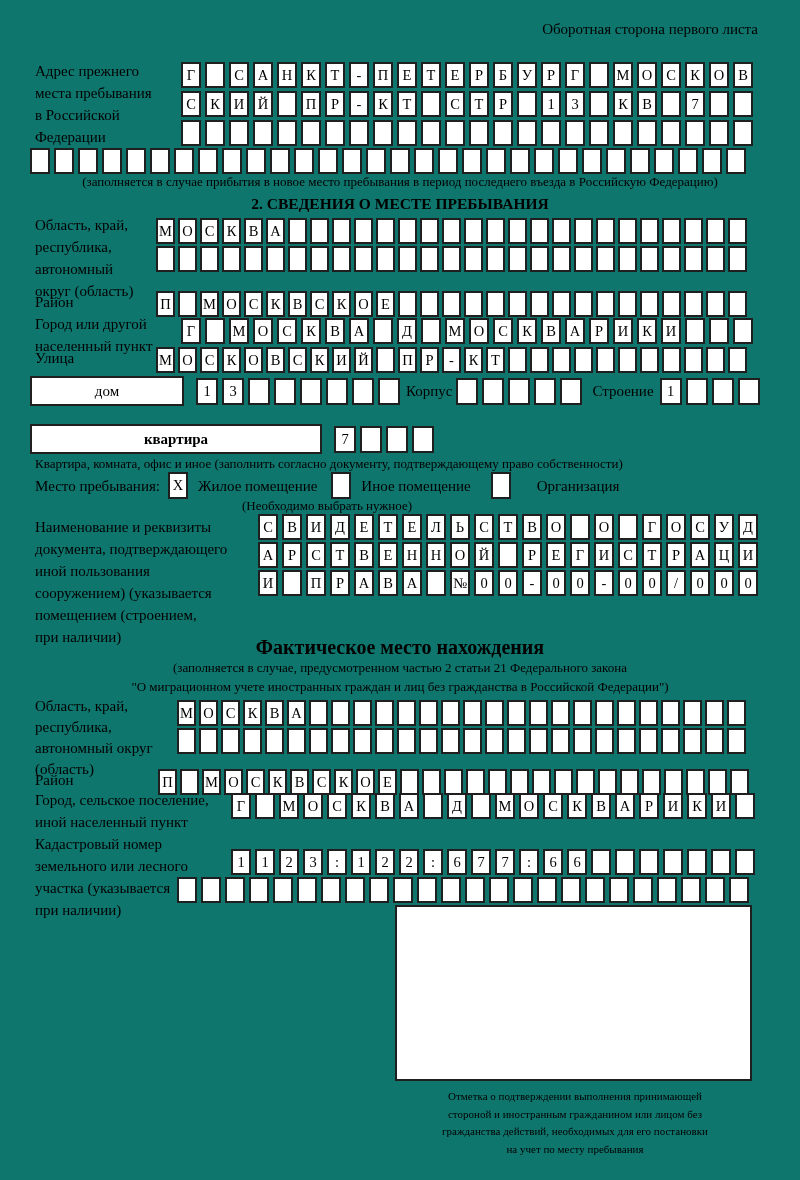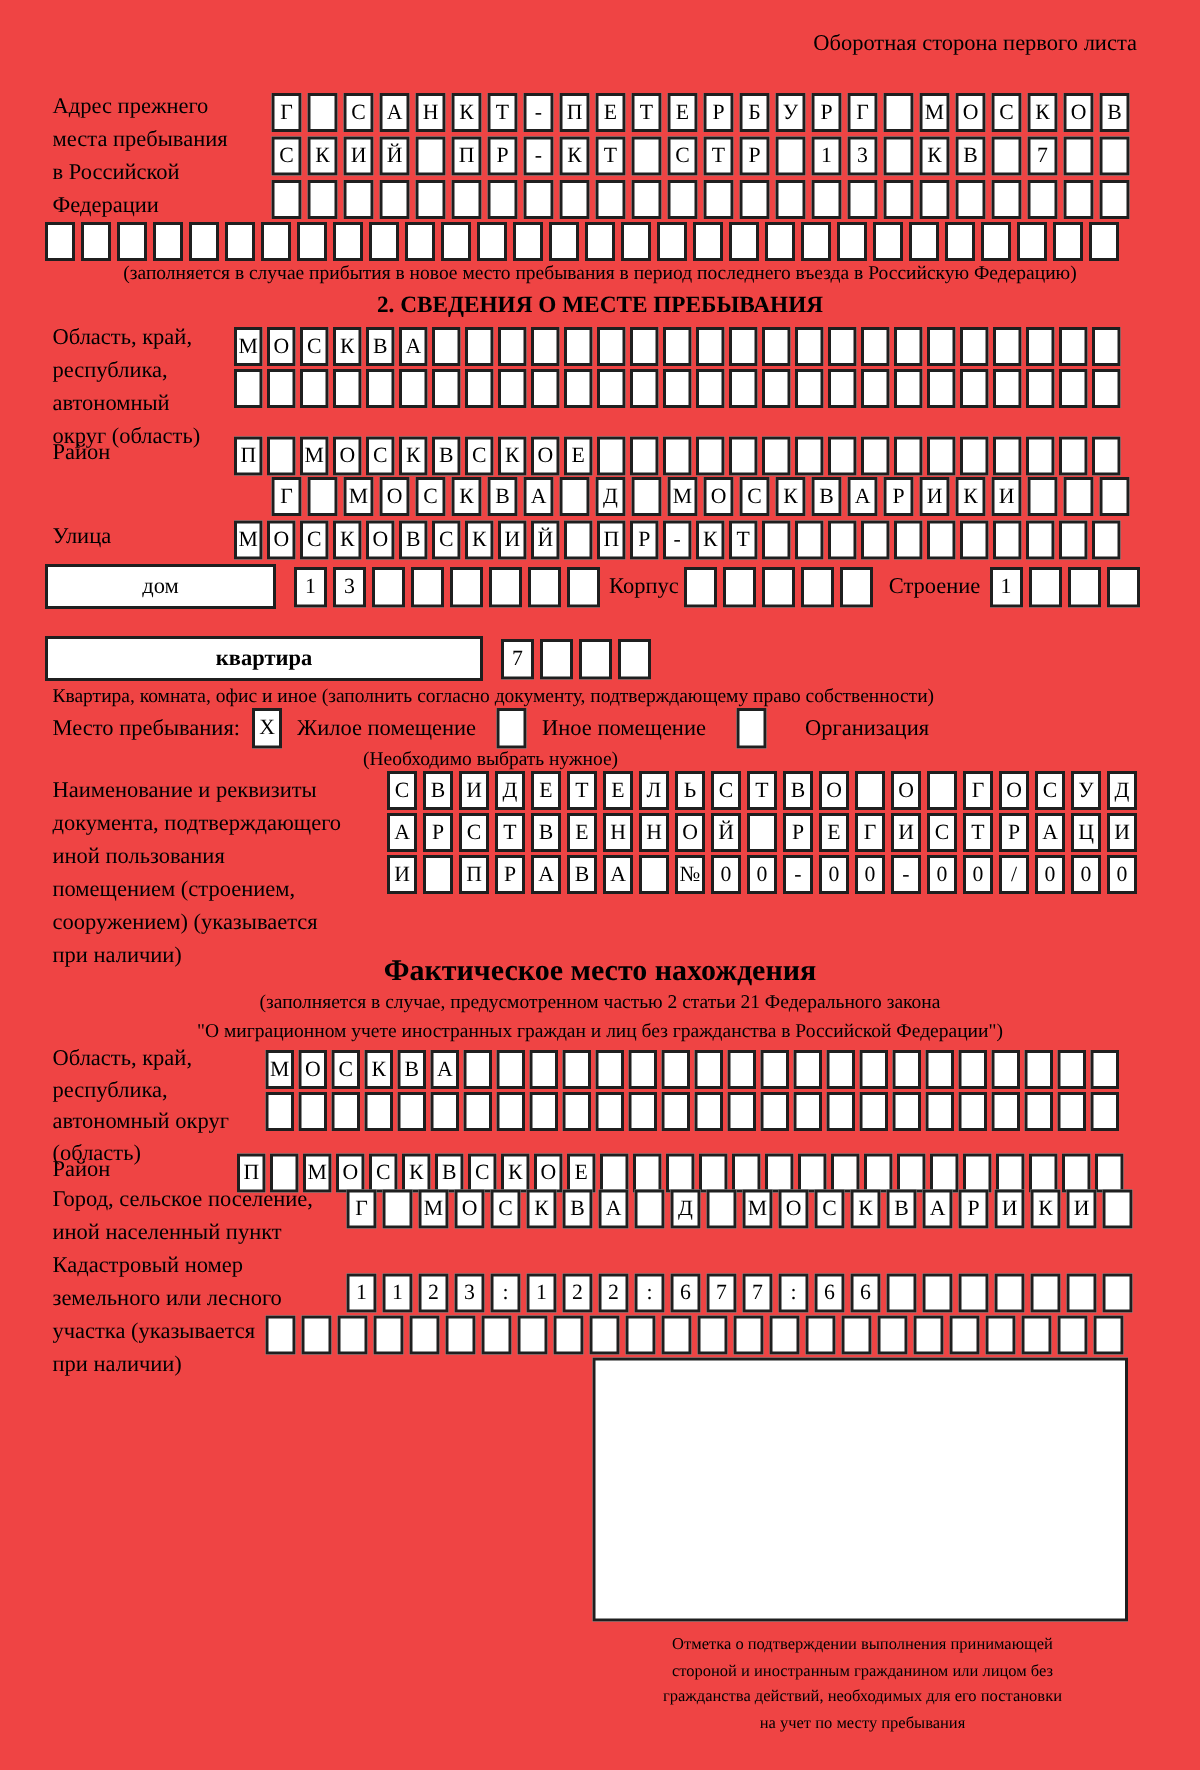--- a/index.html
+++ b/index.html
@@ -1,17 +1,17 @@
 <!DOCTYPE html>
 <html><head>
 <meta charset="utf-8">
 <style>
   html,body{margin:0;padding:0;background:#ffffff;}
   .page{
-    position:relative;width:800px;height:1180px;background:#ef4444;color:#000;
+    position:relative;width:800px;height:1180px;background:#0f766e;color:#000;
     font-family:"Liberation Serif", serif;overflow:hidden;
   }
   .abs{position:absolute;}
   .lbl{font-size:15px;line-height:22px;white-space:nowrap;}
   .note{font-size:13px;white-space:nowrap;}
   .center{left:0;width:800px;text-align:center;}
   .sec-title{font-weight:bold;font-size:15.5px;}
   .boxes{display:flex;}
   .cell{
     box-sizing:border-box;flex:none;border:2px solid #1f1f1f;height:26px;
@@ -250,20 +250,24 @@
       <span class="cell"></span>
       <span class="cell"></span>
       <span class="cell"></span>
       <span class="cell"></span>
       <span class="cell"></span>
       <span class="cell"></span>
       <span class="cell"></span>
       <span class="cell"></span>
     </div>
 
+  <div class="abs" style="top:313px;left:35px;">
+    <div class="lbl">Город или другой</div>
+    <div class="lbl">населенный пункт</div>
+  </div>
   <div class="abs boxes p24" style="top:318px;left:181px;">
       <span class="cell">Г</span>
       <span class="cell"></span>
       <span class="cell">М</span>
       <span class="cell">О</span>
       <span class="cell">С</span>
       <span class="cell">К</span>
       <span class="cell">В</span>
       <span class="cell">А</span>
       <span class="cell"></span>
@@ -363,22 +367,22 @@
     <div class="lbl" style="margin-left:10px;">Иное помещение</div>
     <div class="chk" style="margin-left:20px;"></div>
     <div class="lbl" style="margin-left:26px;">Организация</div>
   </div>
   <div class="abs note" style="top:498px;left:242px;">(Необходимо выбрать нужное)</div>
 
   <div class="abs" style="top:516px;left:35px;">
     <div class="lbl">Наименование и реквизиты</div>
     <div class="lbl">документа, подтверждающего</div>
     <div class="lbl">иной пользования</div>
+    <div class="lbl">сооружением) (указывается</div>
     <div class="lbl">помещением (строением,</div>
-    <div class="lbl">сооружением) (указывается</div>
     <div class="lbl">при наличии)</div>
   </div>
 
   <div class="abs boxes p24" style="top:514px;left:258px;">
       <span class="cell">С</span>
       <span class="cell">В</span>
       <span class="cell">И</span>
       <span class="cell">Д</span>
       <span class="cell">Е</span>
       <span class="cell">Т</span>

